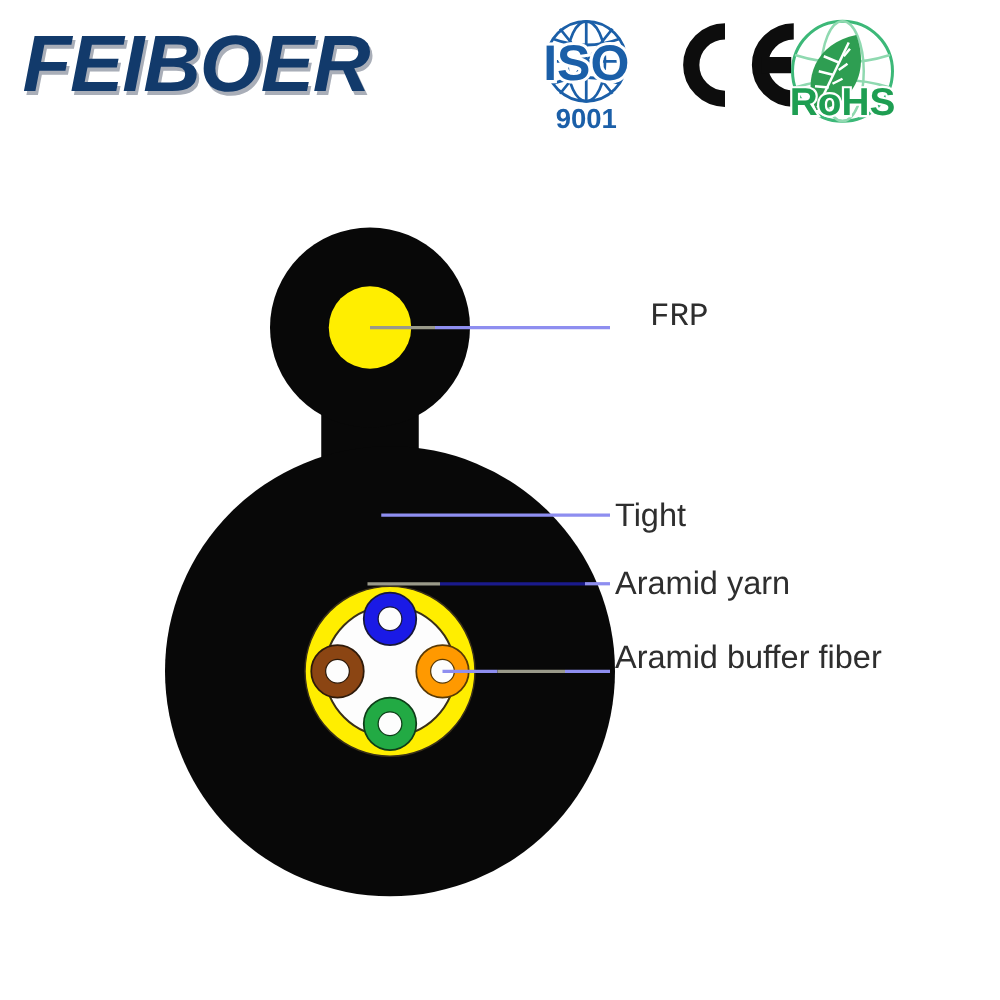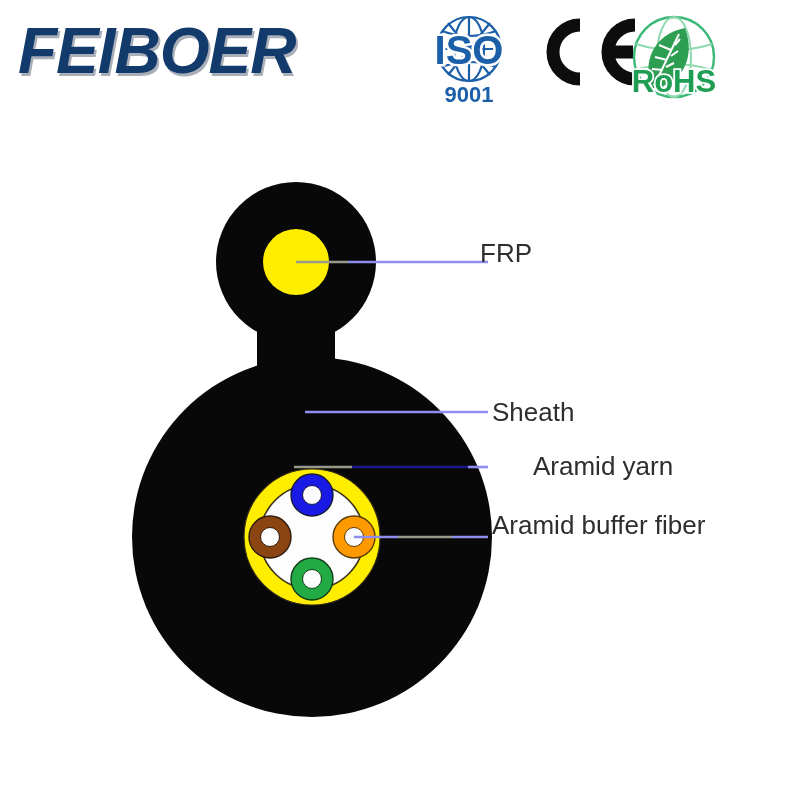--- a/index.html
+++ b/index.html
@@ -69,23 +69,23 @@
 
   
   .callout-label {
     position: absolute;
     color: #2e2e2e;
     font-family: "Liberation Sans", sans-serif;
     font-size: 26px;
     line-height: 1;
     white-space: nowrap;
   }
-  #label-frp          { left: 480px; top: 240px; }
+  #label-frp          { left: 520px; top: 240px; font-family: Liberation Mono, monospace; }
   #label-sheath       { left: 492px; top: 399px; }
-  #label-aramid-yarn  { left: 492px; top: 453px; margin-left: 41px; }
+  #label-aramid-yarn  { left: 492px; top: 453px; }
   #label-tight-buffer { left: 492px; top: 512px; }
 </style>
 </head>
 <body>
 
 <div id="header-band">
 
   <svg id="brand-logo" viewBox="0 0 380 78" xmlns="http://www.w3.org/2000/svg">
     <text x="2" y="60" fill="#a9aeb8">FEIBOER</text>
     <text x="0" y="57" fill="#123a6b">FEIBOER</text>
@@ -186,15 +186,15 @@
     <line x1="352" y1="352" x2="468" y2="352" stroke="#1a1a8c"></line>
     <line x1="468" y1="352" x2="488" y2="352" stroke="#8e8ef0"></line>
 
     <line x1="354" y1="422" x2="398" y2="422" stroke="#8e8ef0"></line>
     <line x1="398" y1="422" x2="452" y2="422" stroke="#9a9a8a"></line>
     <line x1="452" y1="422" x2="488" y2="422" stroke="#8e8ef0"></line>
   </g>
 </svg>
 
 <div class="callout-label" id="label-frp">FRP</div>
-<div class="callout-label" id="label-sheath">Sheath</div>
+<div class="callout-label" id="label-sheath">Tight</div>
 <div class="callout-label" id="label-aramid-yarn">Aramid yarn</div>
 <div class="callout-label" id="label-tight-buffer">Aramid buffer fiber</div>
 
 </body></html>

